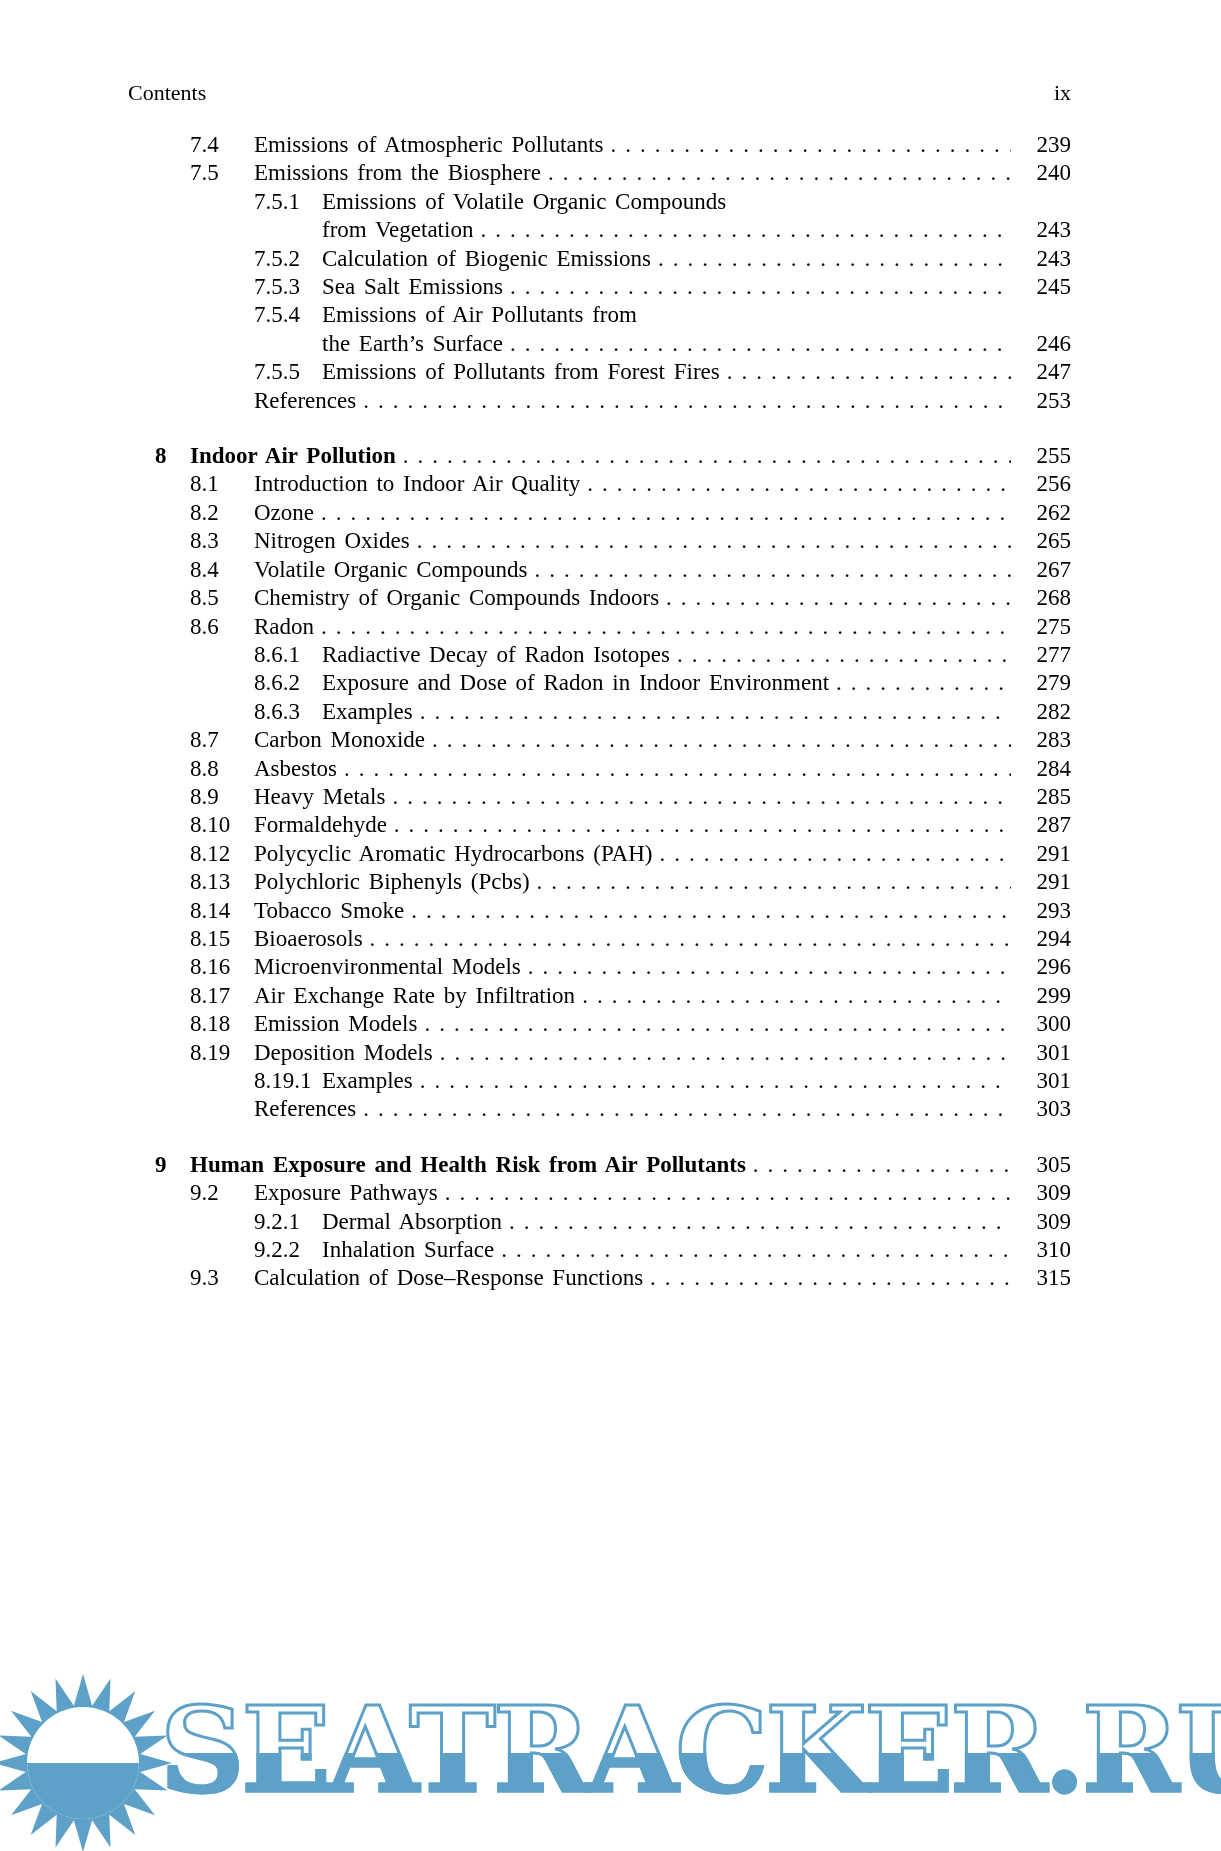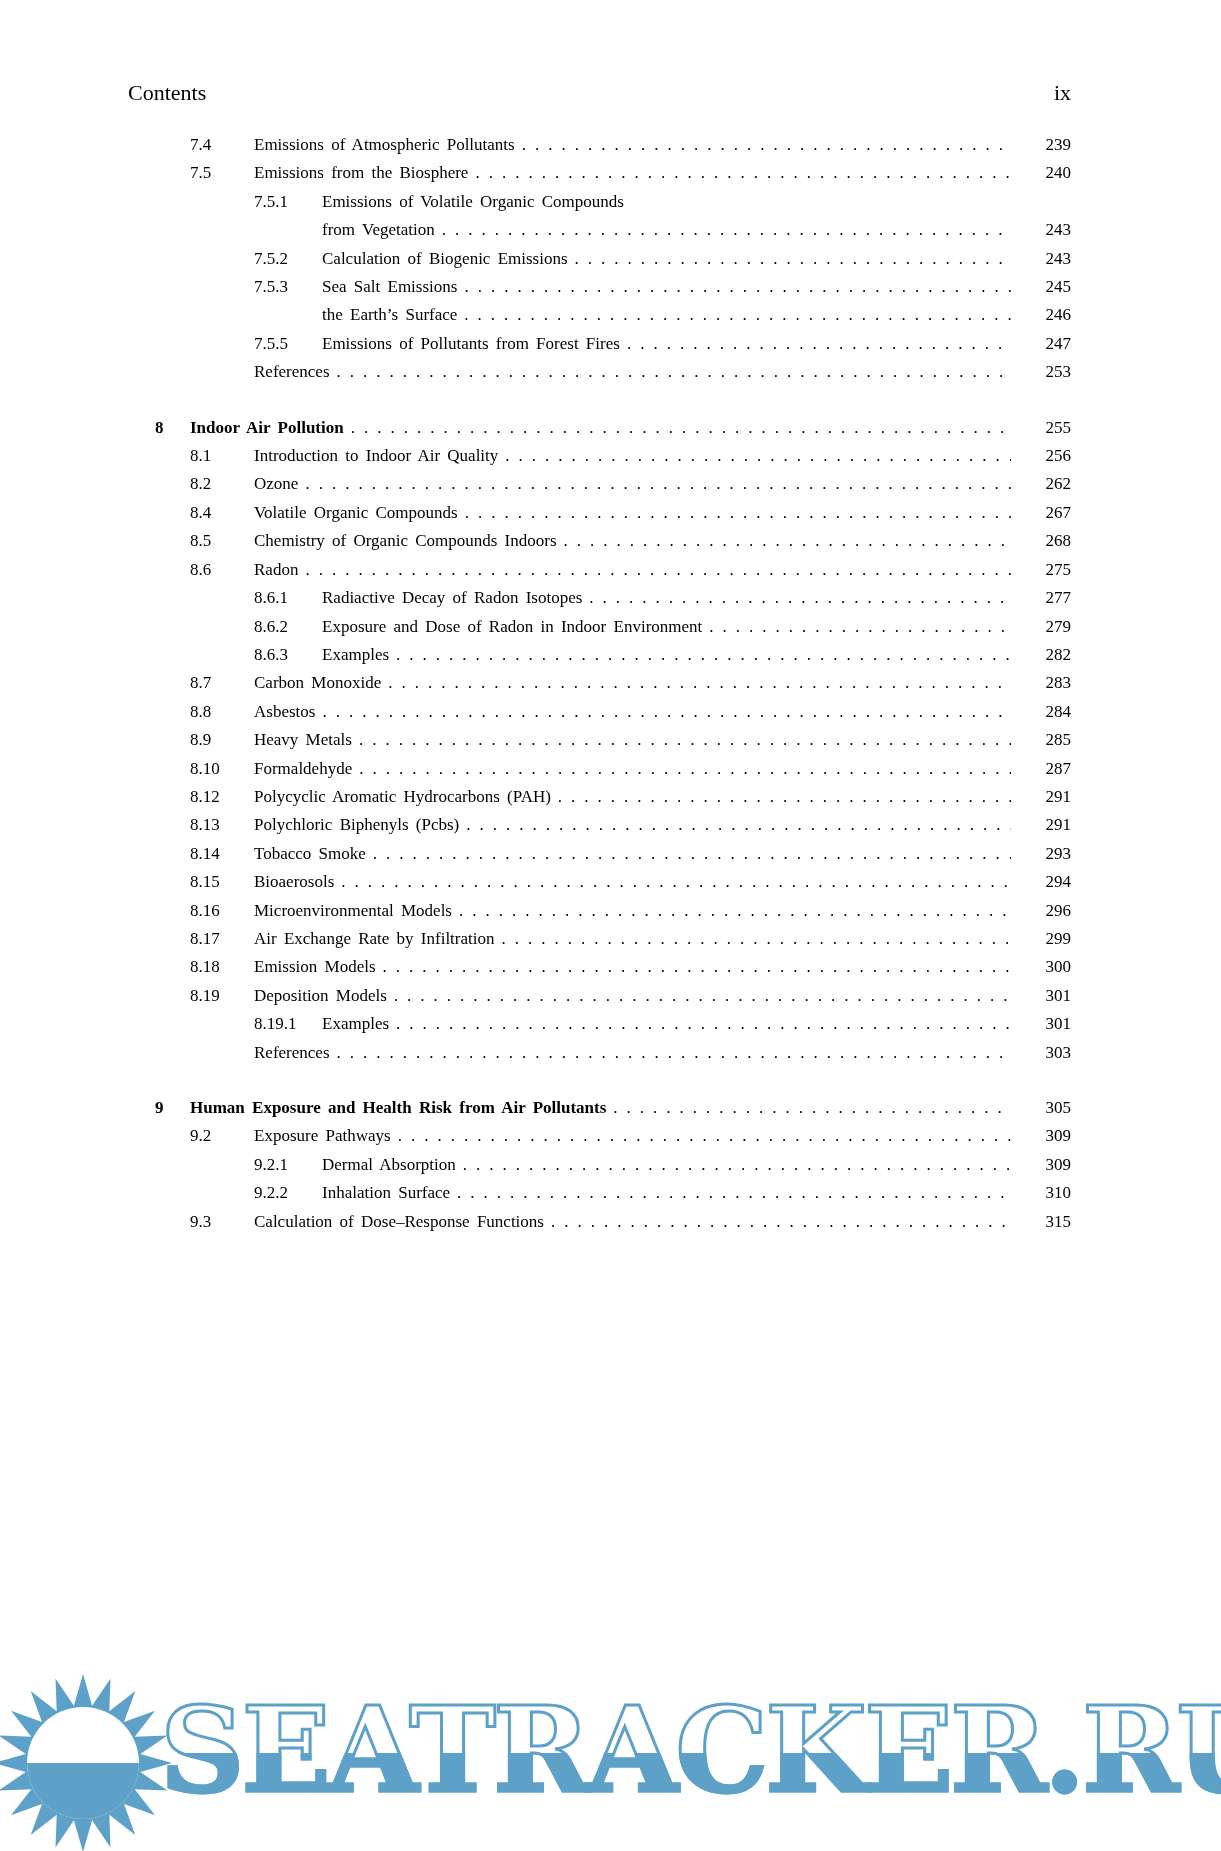--- a/index.html
+++ b/index.html
@@ -12,21 +12,21 @@
   
   .page-header {
     position:absolute; top:80px; left:128px; right:150px;
     display:flex; justify-content:space-between;
     font-size:22px; line-height:26px;
   }
   
   .toc { position:absolute; top:131px; left:0; right:150px; }
   .row {
     display:flex; align-items:baseline;
-    font-size:17px; line-height:28.4px;
+    font-size:23px; line-height:28.4px;
     word-spacing:3px; white-space:nowrap;
   }
   .row.ch { margin-top:27px; }
   .ch { padding-left:155px; }
   .ch .num { width:35px; flex:none; font-weight:bold; }
   .ch .title { font-weight:bold; }
   .s1 { padding-left:190px; }
   .s1 .num { width:64px; flex:none; }
   .s2 { padding-left:254px; }
   .s2 .num { width:68px; flex:none; }
@@ -93,20 +93,24 @@
       <span class="title">Calculation of Biogenic Emissions</span>
       <span class="leader"></span>
       <span class="page-num">243</span>
     </div>
     <div class="row s2">
       <span class="num">7.5.3</span>
       <span class="title">Sea Salt Emissions</span>
       <span class="leader"></span>
       <span class="page-num">245</span>
     </div>
+    <div class="row s2">
+      <span class="num">7.5.4</span>
+      <span class="title">Emissions of Air Pollutants from</span>
+    </div>
     <div class="row c2">
       <span class="title">the Earth’s Surface</span>
       <span class="leader"></span>
       <span class="page-num">246</span>
     </div>
     <div class="row s2">
       <span class="num">7.5.5</span>
       <span class="title">Emissions of Pollutants from Forest Fires</span>
       <span class="leader"></span>
       <span class="page-num">247</span>
@@ -126,20 +130,26 @@
       <span class="num">8.1</span>
       <span class="title">Introduction to Indoor Air Quality</span>
       <span class="leader"></span>
       <span class="page-num">256</span>
     </div>
     <div class="row s1">
       <span class="num">8.2</span>
       <span class="title">Ozone</span>
       <span class="leader"></span>
       <span class="page-num">262</span>
+    </div>
+    <div class="row s1">
+      <span class="num">8.3</span>
+      <span class="title">Nitrogen Oxides</span>
+      <span class="leader"></span>
+      <span class="page-num">265</span>
     </div>
     <div class="row s1">
       <span class="num">8.4</span>
       <span class="title">Volatile Organic Compounds</span>
       <span class="leader"></span>
       <span class="page-num">267</span>
     </div>
     <div class="row s1">
       <span class="num">8.5</span>
       <span class="title">Chemistry of Organic Compounds Indoors</span>

